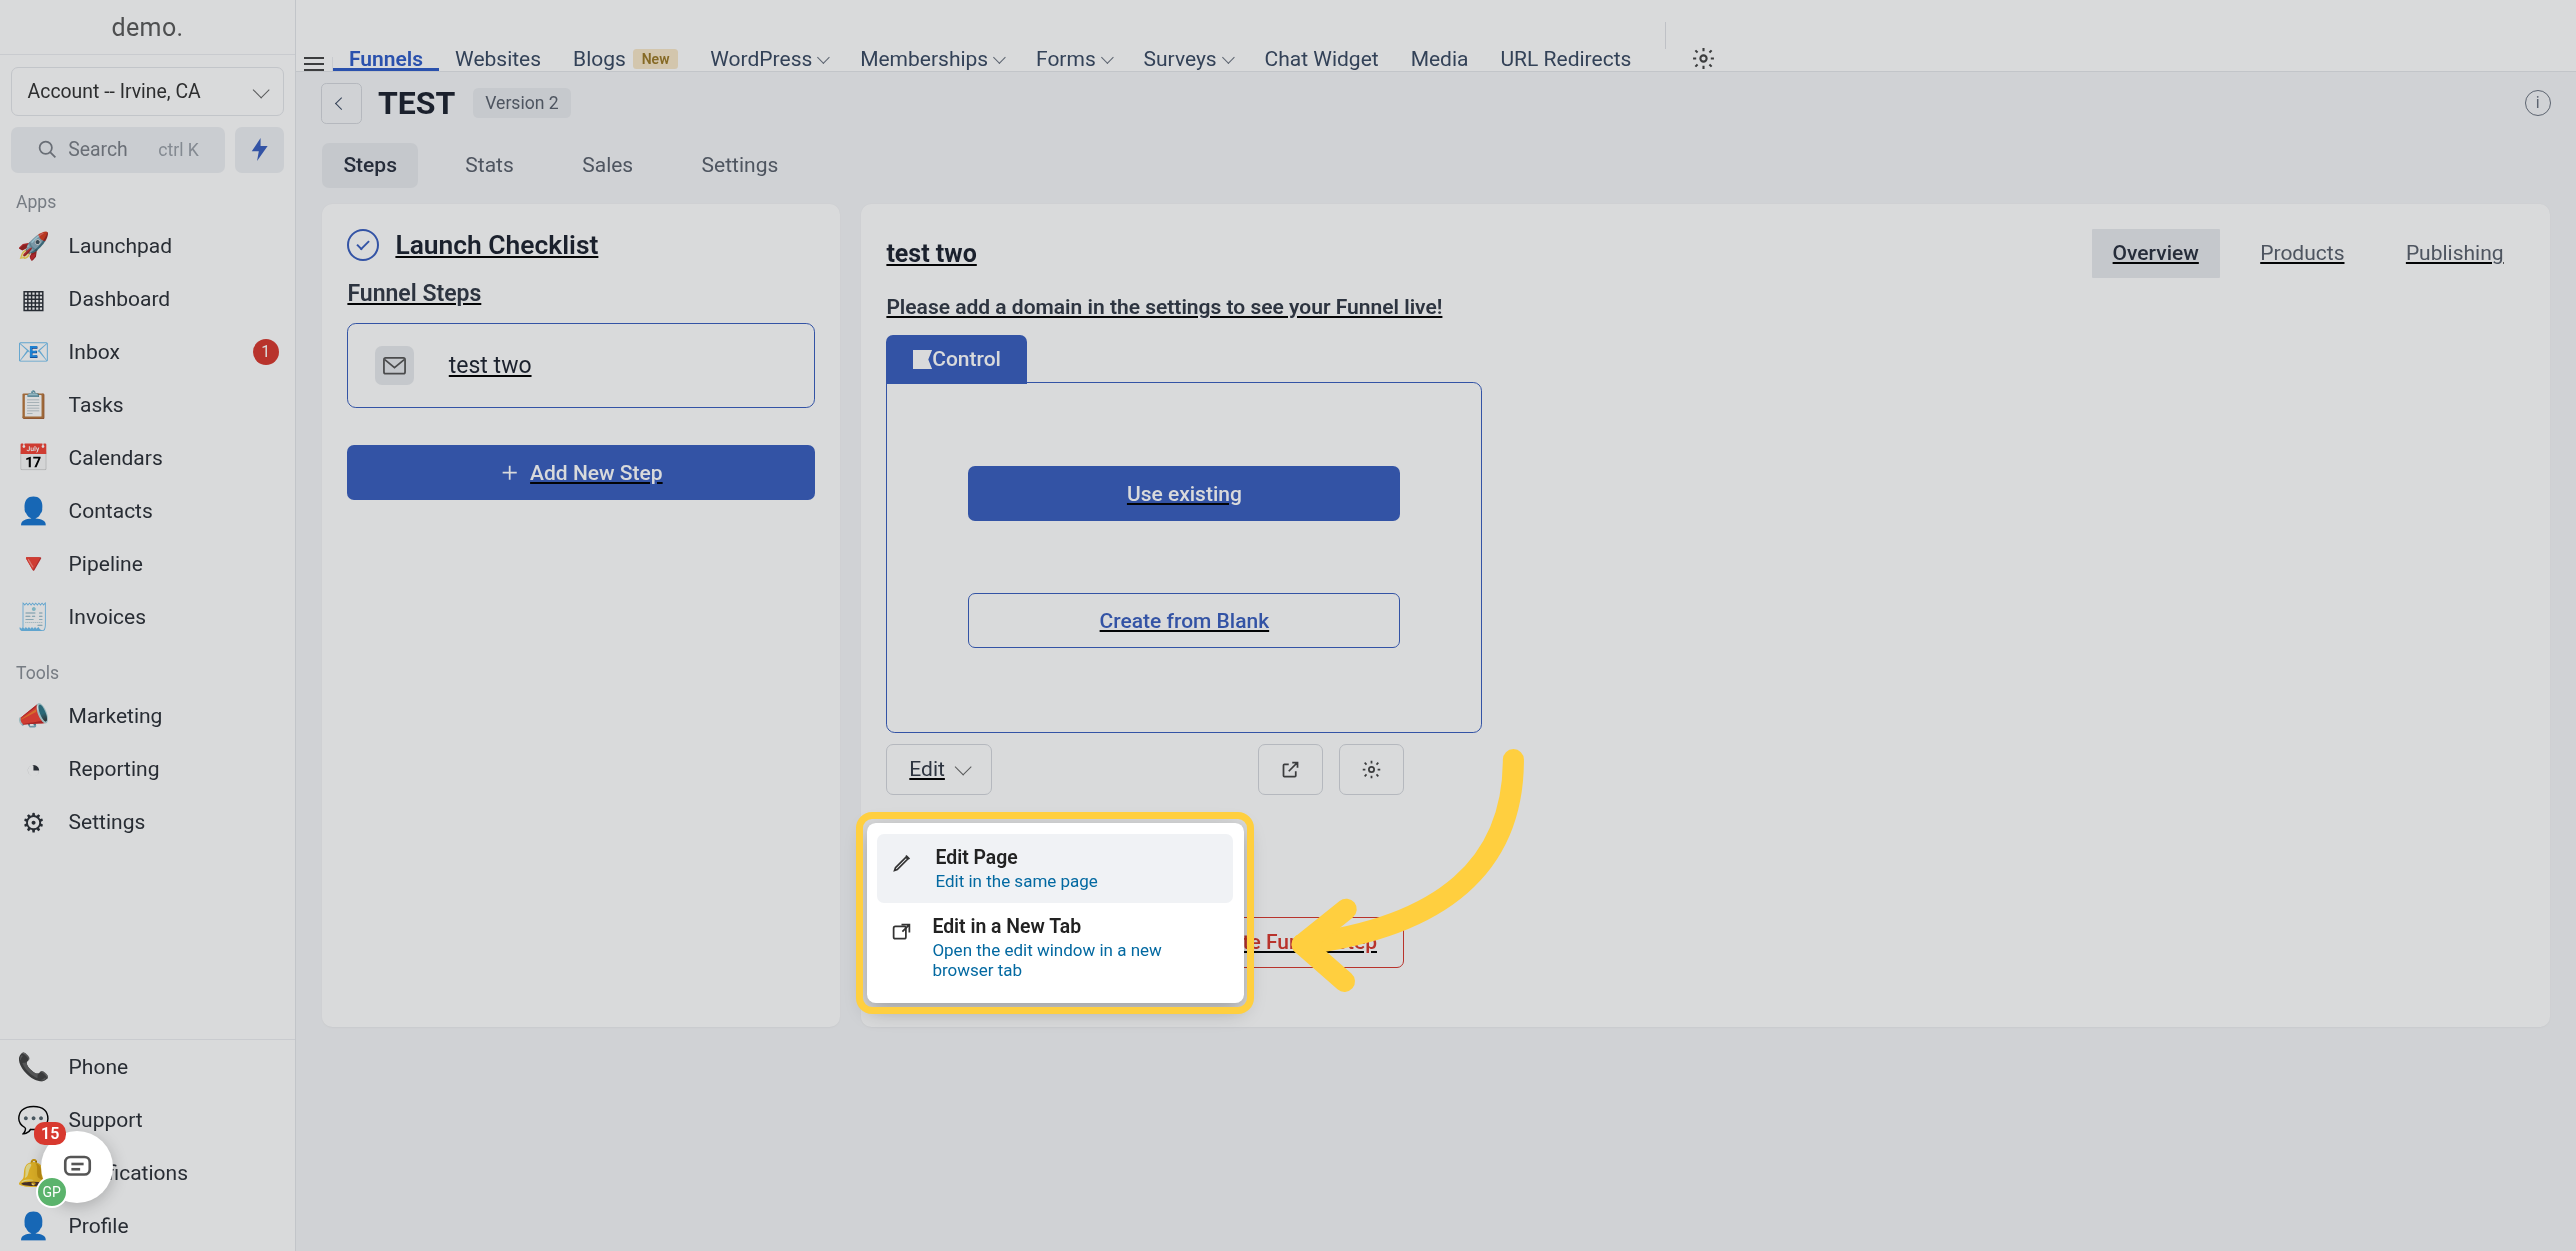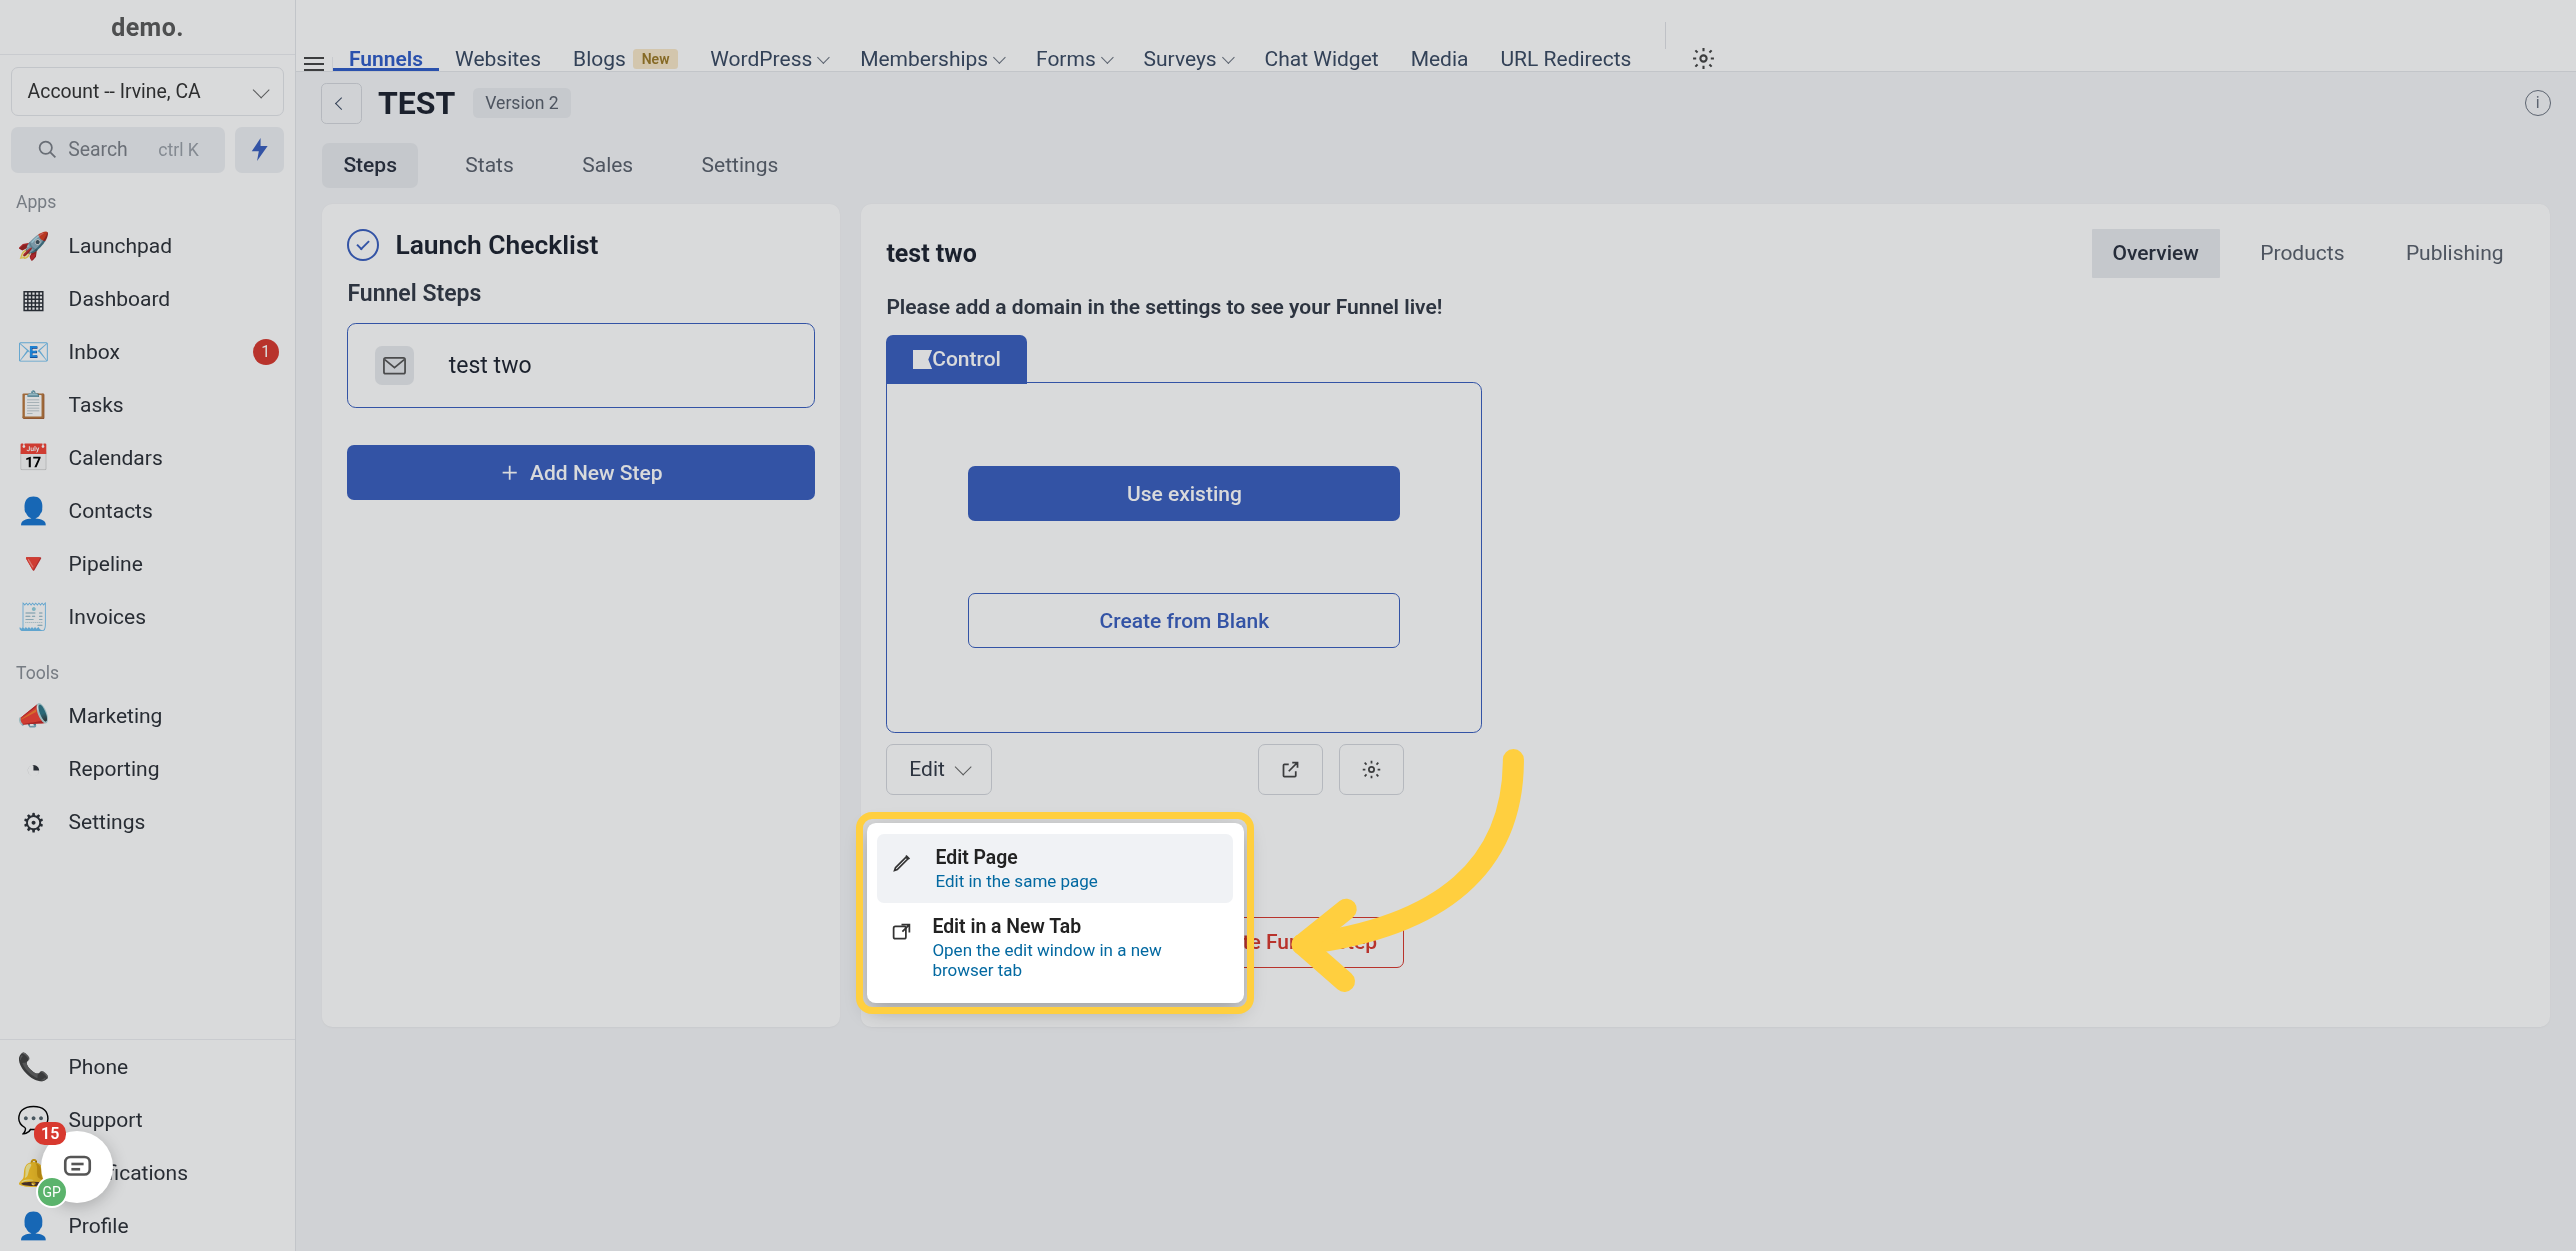--- a/index.html
+++ b/index.html
@@ -1,21 +1,21 @@
 <!DOCTYPE html>
 <html style="font-size:14px"><head>
 <meta charset="utf-8">
 <style>
   * { box-sizing: border-box; margin: 0; padding: 0; font-family: -apple-system, BlinkMacSystemFont, "Segoe UI", Roboto, Helvetica, Arial, sans-serif; }
   body { background: #f5f6f8; width: 2576px; height: 1252px; overflow: hidden; position: relative; transform-origin: top left; }
   .app { display: flex; width: 100%; height: 100%; }
 
   
   .sidebar { width: 296px; background: #fff; border-right: 0.9px solid #e4e6ea; display: flex; flex-direction: column; flex-shrink: 0; }
-  .brand { height: 55px; display: flex; align-items: center; justify-content: center; border-bottom: 0.9px solid #eceef1; font-size: 25px; font-weight: 700; color: #5a5a5a; letter-spacing: 0.4px; }
+  .brand { height: 55px; display: flex; align-items: center; justify-content: center; border-bottom: 0.9px solid #eceef1; font-size: 25px; font-weight: 400; color: #5a5a5a; letter-spacing: 0.4px; }
   .account-selector { margin: 12.3px 10.6px 10.6px; height: 49px; border: 0.9px solid #e4e6ea; border-radius: 7px; display: flex; align-items: center; padding: 0 16px; justify-content: space-between; font-size: 19.4px; color: #333; cursor: pointer; }
   .chev-d { width: 12.3px; height: 12.3px; border-right: 1.8px solid #666; border-bottom: 1.8px solid #666; transform: rotate(45deg); margin-top: -3.5px; }
   .chev-l { width: 8.8px; height: 8.8px; border-left: 1.8px solid #3a4a63; border-bottom: 1.8px solid #3a4a63; transform: rotate(45deg); }
   .search-row { display: flex; gap: 10.6px; margin: 0 10.6px; }
   .search-box { flex: 1; display: flex; align-items: center; background: #eef0f3; border-radius: 7px; height: 46px; padding: 0 26px; gap: 10.6px; color: #7a7f87; }
   .search-box .label { flex: 1; font-size: 19.4px; }
   .search-box .kbd { font-size: 17.6px; color: #9aa0a8; }
   .quick-action { width: 49px; height: 46px; background: #eef0f3; border-radius: 7px; display: flex; align-items: center; justify-content: center; }
   .section-title { font-size: 17.6px; color: #8a8f97; padding: 19.4px 16px 7px; }
   .nav-list { display: flex; flex-direction: column; }
@@ -47,21 +47,21 @@
   .funnel-title { font-size: 32px; font-weight: 700; color: #1d2330; margin-right: 17.6px; }
   .version-pill { background: #e9ebef; color: #5a616d; font-size: 17.6px; padding: 5.3px 12.3px; border-radius: 5.3px; }
   .info-icon { margin-left: auto; width: 26.4px; height: 26.4px; border: 1.8px solid #6b7380; border-radius: 50%; display: flex; align-items: center; justify-content: center; color: #6b7380; font-size: 16px; }
 
   
   .funnel-tabs { display: flex; gap: 26.4px; padding: 8.8px 26.4px 16px; }
   .funnel-tab { padding: 10.6px 21px; font-size: 21px; color: #5a616d; border-radius: 7px; cursor: pointer; }
   .funnel-tab.active { background: #e8eaee; color: #2a3140; font-weight: 500; }
 
   
-  .content-row { display: flex; gap: 21px; padding: 0 26.4px; align-items: flex-end; }
+  .content-row { display: flex; gap: 21px; padding: 0 26.4px; align-items: flex-end; text-decoration: underline; }
 
   .card { background: #fff; border-radius: 10.6px; box-shadow: 0 0.9px 1.8px rgba(0,0,0,0.04); padding: 25px; }
 
   .steps-card { width: 518px; height: 823px; }
   .launch-check { display: flex; align-items: center; gap: 16px; font-size: 26.4px; font-weight: 600; color: #1d2330; margin-bottom: 19.4px; }
   .check-circle { width: 32px; height: 32px; border: 2.6px solid #3a5fbf; border-radius: 50%; display: flex; align-items: center; justify-content: center; }
   .check-mark { width: 12.3px; height: 7px; border-left: 2.6px solid #3a5fbf; border-bottom: 2.6px solid #3a5fbf; transform: rotate(-45deg); margin-top: -2.6px; }
   .steps-label { font-size: 23px; font-weight: 600; color: #333a47; margin-bottom: 16px; }
   .step-item { border: 1.8px solid #3a5fbf; border-radius: 8.8px; height: 85px; display: flex; align-items: center; padding: 0 26.4px; gap: 35px; font-size: 23px; color: #1d2330; margin-bottom: 37px; cursor: pointer; }
   .step-icon-box { width: 39px; height: 39px; background: #e8eaee; border-radius: 7px; display: flex; align-items: center; justify-content: center; font-size: 21px; color: #555; }

